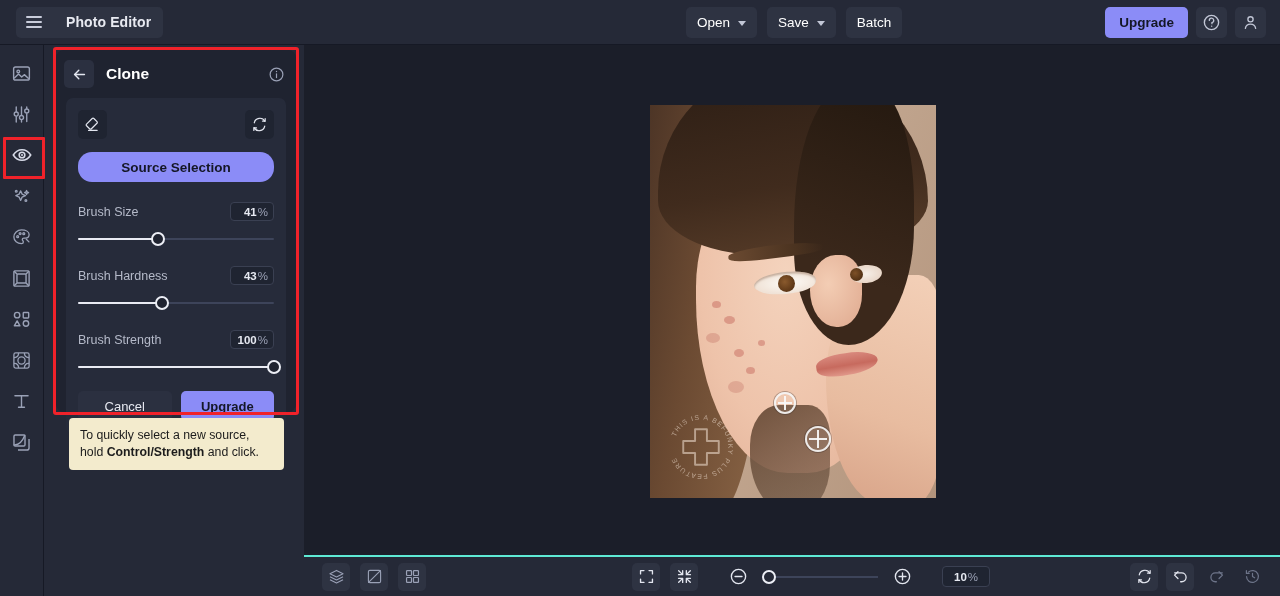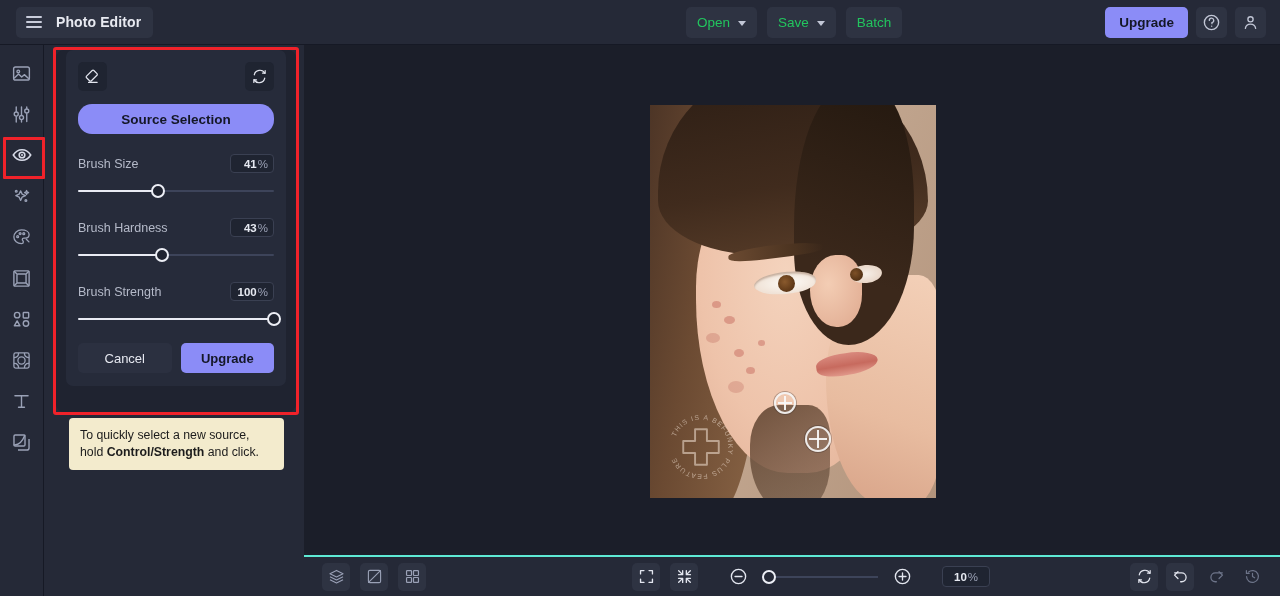--- a/index.html
+++ b/index.html
@@ -12,32 +12,32 @@
   #app { position: relative; width: 1280px; height: 596px; background: #252937; }
 
   
   .topbar {
     position: absolute; left: 0; top: 0; width: 1280px; height: 45px;
     background: #252937;
     border-bottom: 1px solid #161925;
     display: flex; align-items: center;
   }
   .brand {
-    display: flex; align-items: center; gap: 14px;
+    display: flex; align-items: center; gap: 24px;
     margin-left: 16px; height: 31px; padding: 0 12px 0 10px;
     background: #2e3342; border-radius: 5px;
   }
   .brand .hamb { display: flex; flex-direction: column; gap: 3px; width: 16px; }
   .brand .hamb i { display: block; height: 2px; background: #c9cddb; border-radius: 1px; }
   .brand-title { color: #e8eaf1; font-size: 14px; font-weight: 700; letter-spacing: .1px; }
 
   .topcenter { position: absolute; left: 686px; top: 7px; display: flex; gap: 10px; }
   .tbtn {
     height: 31px; padding: 0 11px; border-radius: 5px; background: #2e3342;
-    color: #22c55e; font-size: 13.5px; font-weight: 400;
+    color: #ffffff; font-size: 13.5px; font-weight: 400;
     display: flex; align-items: center; gap: 8px; cursor: pointer;
   }
   .caret { width: 0; height: 0; border-left: 4px solid transparent; border-right: 4px solid transparent;
            border-top: 5px solid #c2c7d6; margin-top: 2px; }
 
   .topright { position: absolute; right: 14px; top: 7px; display: flex; gap: 8px; align-items: center; }
   .upgrade-btn {
     height: 31px; padding: 0 14px; border-radius: 5px; background: #8b8cf7;
     color: #141726; font-size: 13.5px; font-weight: 700;
     display: flex; align-items: center; cursor: pointer;
@@ -372,20 +372,35 @@
     <div class="rail-item">
       <svg width="21" height="21" viewBox="0 0 24 24" fill="none" stroke="#9aa1b6" stroke-width="1.6">
         <rect x="3.4" y="3.4" width="12.6" height="12.6" rx="1.4"></rect>
         <path d="M8 20.6h10.2c1.3 0 2.4-1.1 2.4-2.4V8"></path>
         <path d="M3.6 14.8c4.6.3 9.2-3.3 12.2-11" stroke-linecap="round"></path>
       </svg>
     </div>
   </div>
 
   <div class="panel">
+    <div class="panel-head">
+      <div class="back-btn">
+        <svg width="17" height="17" viewBox="0 0 24 24" fill="none" stroke="#e3e6ef" stroke-width="2">
+          <path d="M19 12H5M11 6l-6 6 6 6" stroke-linecap="round" stroke-linejoin="round"></path>
+        </svg>
+      </div>
+      <div class="panel-title">Clone</div>
+      <div class="info-btn">
+        <svg width="17" height="17" viewBox="0 0 24 24" fill="none" stroke="#9aa1b6" stroke-width="1.7">
+          <circle cx="12" cy="12" r="9"></circle>
+            <path d="M12 11v5.4" stroke-linecap="round"></path>
+          <circle cx="12" cy="7.8" r=".95" fill="#9aa1b6" stroke="none"></circle>
+        </svg>
+      </div>
+    </div>
 
     <div class="panel-card">
       <div class="card-row">
         <div class="sqbtn">
           <svg width="17" height="17" viewBox="0 0 24 24" fill="none" stroke="#e3e6ef" stroke-width="1.7">
             <path d="M8.2 18.4L3.6 13.8a1.6 1.6 0 0 1 0-2.3l8-8a1.6 1.6 0 0 1 2.3 0l4.4 4.4a1.6 1.6 0 0 1 0 2.3l-8.2 8.2z" stroke-linejoin="round"></path>
             <path d="M6.5 20.4h12" stroke-linecap="round"></path>
           </svg>
         </div>
         <div class="sqbtn">

